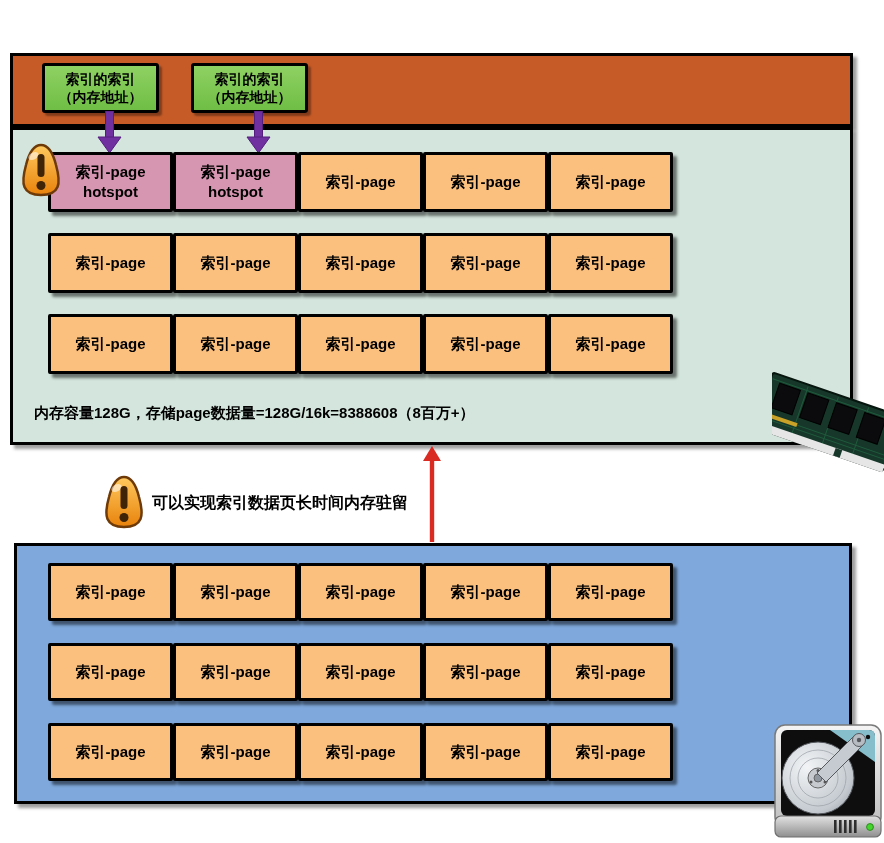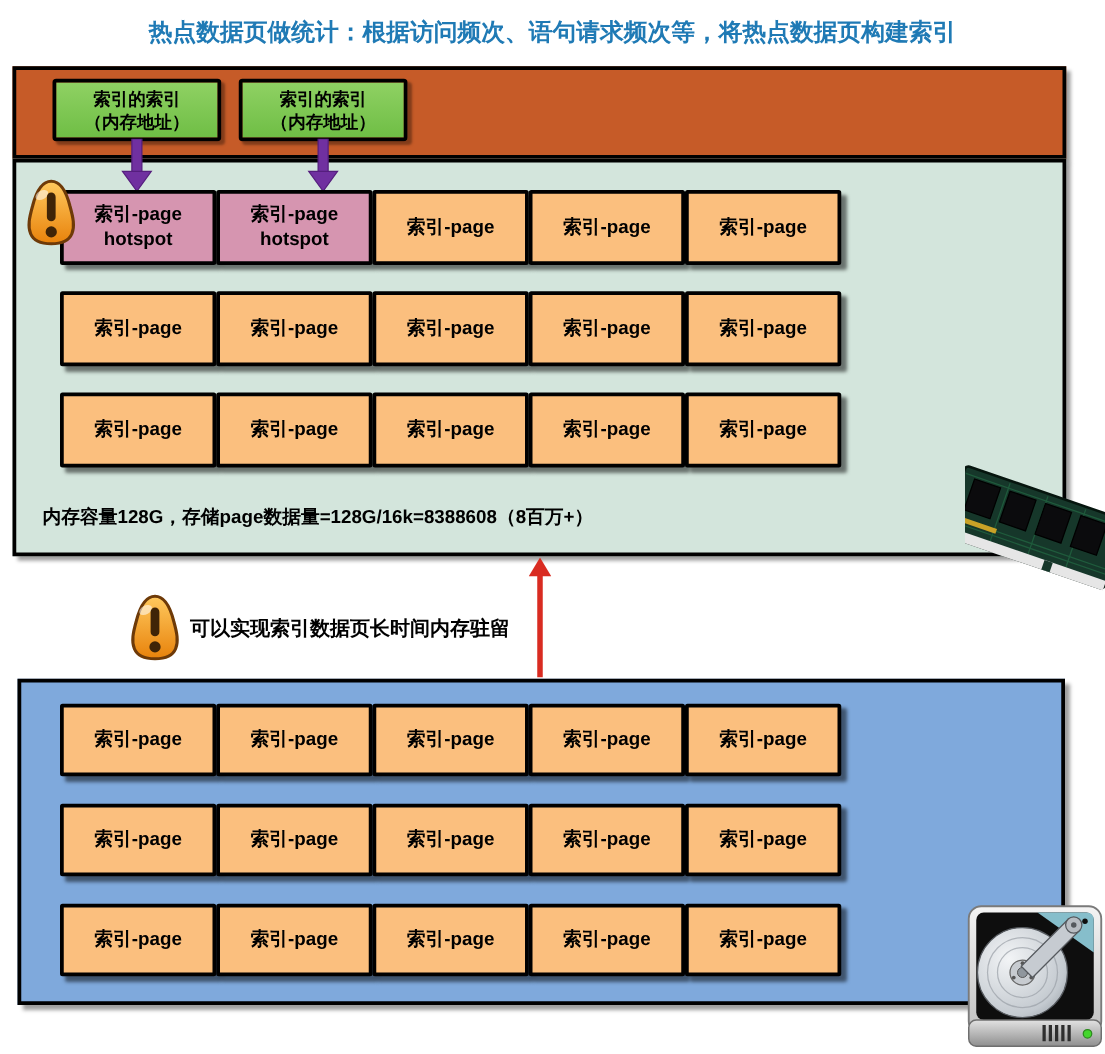--- a/index.html
+++ b/index.html
@@ -6,21 +6,21 @@
   #canvas{position:relative;width:884px;height:843px;background:#fff;overflow:hidden;
           font-family:"Liberation Sans","DejaVu Sans",sans-serif;color:#000;}
 
   .title{position:absolute;top:13px;left:0;width:884px;text-align:center;
          font-size:19px;font-weight:bold;color:#1F7AB5;}
 
   .banner{position:absolute;left:10px;top:53px;width:843px;height:74px;
           background:#C65B28;border:3px solid #000;box-sizing:border-box;
           box-shadow:4px 4px 3px rgba(0,0,0,.38);}
 
-  .pointer-box{position:absolute;width:135px;height:50px;box-sizing:border-box;
+  .pointer-box{position:absolute;width:117px;height:50px;box-sizing:border-box;
           background:linear-gradient(#8FD163,#6FBE45);border:3px solid #000;border-radius:3px;
           display:flex;flex-direction:column;justify-content:center;align-items:center;
           font-size:14px;font-weight:bold;line-height:1.3;text-align:left;
           box-shadow:3px 3px 2px rgba(0,0,0,.35);}
   #pointer-box-1{left:42px;top:63px;}
   #pointer-box-2{left:191px;top:63px;}
 
   .mem-container{position:absolute;left:10px;top:127px;width:843px;height:318px;
           background:#D3E5DC;border:3px solid #000;box-sizing:border-box;
           box-shadow:4px 4px 3px rgba(0,0,0,.38);}
@@ -43,21 +43,20 @@
   .capacity-note{position:absolute;left:34px;top:404px;font-size:15px;font-weight:bold;}
   .middle-note{position:absolute;left:152px;top:493px;font-size:16px;font-weight:bold;text-align:center;}
 
   .svg-abs{position:absolute;}
 </style>
 </head>
 <body>
 
 <div id="canvas">
 
-  <div class="title">热点数据页做统计：根据访问频次、语句请求频次等，将热点数据页构建索引</div>
 
   <div class="banner"></div>
 
   <div class="pointer-box" id="pointer-box-1">
     <div>索引的索引</div>
     <div>（内存地址）</div>
   </div>
   <div class="pointer-box" id="pointer-box-2">
     <div>索引的索引</div>
     <div>（内存地址）</div>

